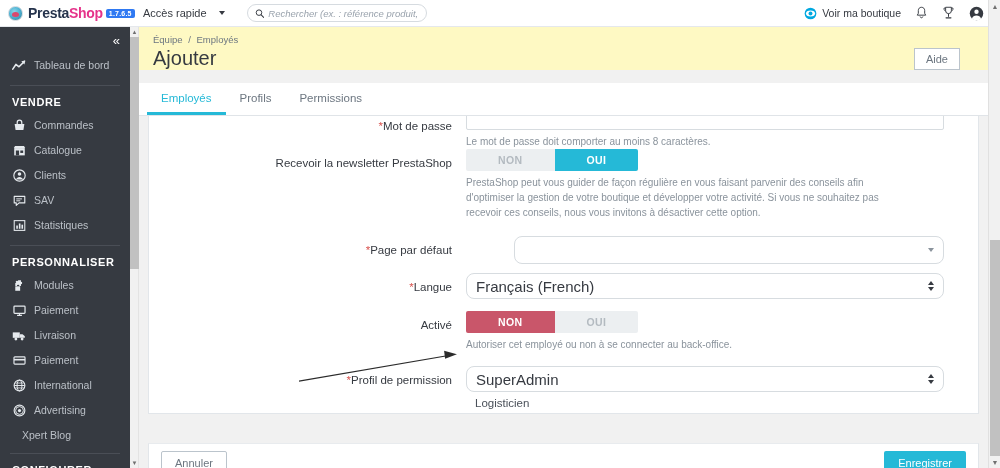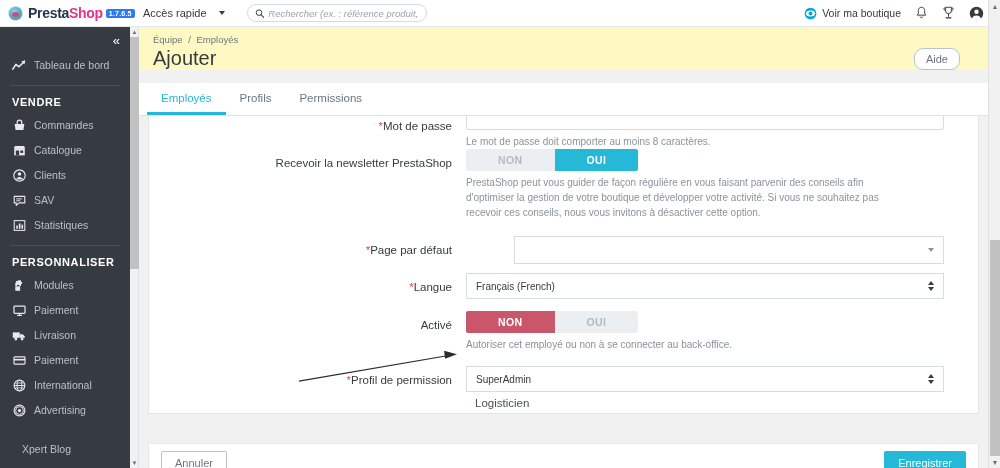--- a/index.html
+++ b/index.html
@@ -83,21 +83,21 @@
     color: #bbc0c7; font-size: 10.5px; white-space: nowrap;
   }
   .nav-item .lbl { line-height: 1; }
   .nav-sep { height: 1px; background: #4a4e56; margin: 7px 10px 4px 10px; }
   .nav-head {
     color: #ffffff; font-size: 11px; font-weight: bold;
     letter-spacing: .6px; padding: 6px 0 5px 12px;
   }
   .nav-plain {
     color: #bbc0c7; font-size: 10.5px; padding-left: 22px;
-    height: 23px; display: flex; cursor: pointer; margin-top: 20px;
+    height: 23px; display: flex; align-items: center; cursor: pointer;
   }
   .ico { width: 14px; height: 14px; flex: none; display: flex; align-items: center; justify-content: center; }
 
   
   .inner-scroll {
     position: absolute; top: 27px; left: 130px; width: 9px; bottom: 0;
     background: #f1f1f1; z-index: 19; border-right: 1px solid #e3e3e3;
   }
   .inner-scroll .arrow-up, .inner-scroll .arrow-dn {
     position: absolute; left: 0; width: 9px; height: 10px;
@@ -116,21 +116,21 @@
     position: absolute; top: 27px; left: 139px; right: 12px; bottom: 0;
     background: #f1f1f1; overflow: hidden;
   }
   .page-head { background: #fef9c3; padding: 7px 28px 0 14px; }
   .breadcrumb { font-size: 9.5px; color: #6c7680; }
   .breadcrumb .sep { margin: 0 3px; }
   .title-row { display: flex; align-items: center; justify-content: space-between; padding-top: 2px; }
   .page-title { font-size: 20px; color: #363a41; font-weight: normal; }
   .help-btn {
     border: 1px solid #bbc4cc; background: #fff; color: #6c7680;
-    font-size: 11px; border-radius: 9px; padding: 4px 11px; cursor: pointer; margin-left: 24px;
+    font-size: 11px; border-radius: 0; padding: 4px 11px; cursor: pointer; margin-left: 24px;
   }
   .tabs {
     background: #fff; display: flex; align-items: flex-end;
     padding-left: 8px; border-bottom: 1px solid #e0e4e8; margin-top: 13px;
   }
   .tab {
     font-size: 11.5px; color: #6c7680; padding: 9px 14px 8px 14px;
     cursor: pointer; border-bottom: 3px solid transparent; white-space: nowrap;
   }
   .tab.active { color: #25b9d7; border-bottom-color: #25b9d7; }
@@ -148,23 +148,23 @@
   }
   .flabel .req { color: #d9534f; }
   .fctl { flex: 1; min-width: 0; padding-right: 22px; }
   .fhelp { font-size: 10px; color: #8a939c; line-height: 15px; padding-top: 4px; max-width: 420px; }
 
   .text-input {
     width: 100%; height: 28px; border: 1px solid #d7dce0;
     border-radius: 2px; background: #fff;
   }
   .sel-flat {
-    width: 100%; height: 26px; border: 1px solid #d7dce0; border-radius: 0;
+    width: 100%; height: 26px; border: 1px solid #d7dce0; border-radius: 8px;
     background: #fff; display: flex; align-items: center;
-    padding: 0 9px; font-size: 10px; color: #363a41; cursor: pointer;
+    padding: 0 9px; font-size: 15px; color: #363a41; cursor: pointer;
     justify-content: space-between;
   }
   .sel-flat .val { overflow: hidden; white-space: nowrap; }
   .chev-sm { width: 0; height: 0; border-left: 3.5px solid transparent; border-right: 3.5px solid transparent; border-top: 4px solid #8a939c; }
   .spin { display: flex; flex-direction: column; gap: 2px; align-items: center; }
   .spin i { display: block; width: 0; height: 0; border-left: 3.5px solid transparent; border-right: 3.5px solid transparent; }
   .spin .up { border-bottom: 4px solid #363a41; }
   .spin .dn { border-top: 4px solid #363a41; }
 
   .toggle { display: inline-flex; border-radius: 2px; overflow: hidden; }

